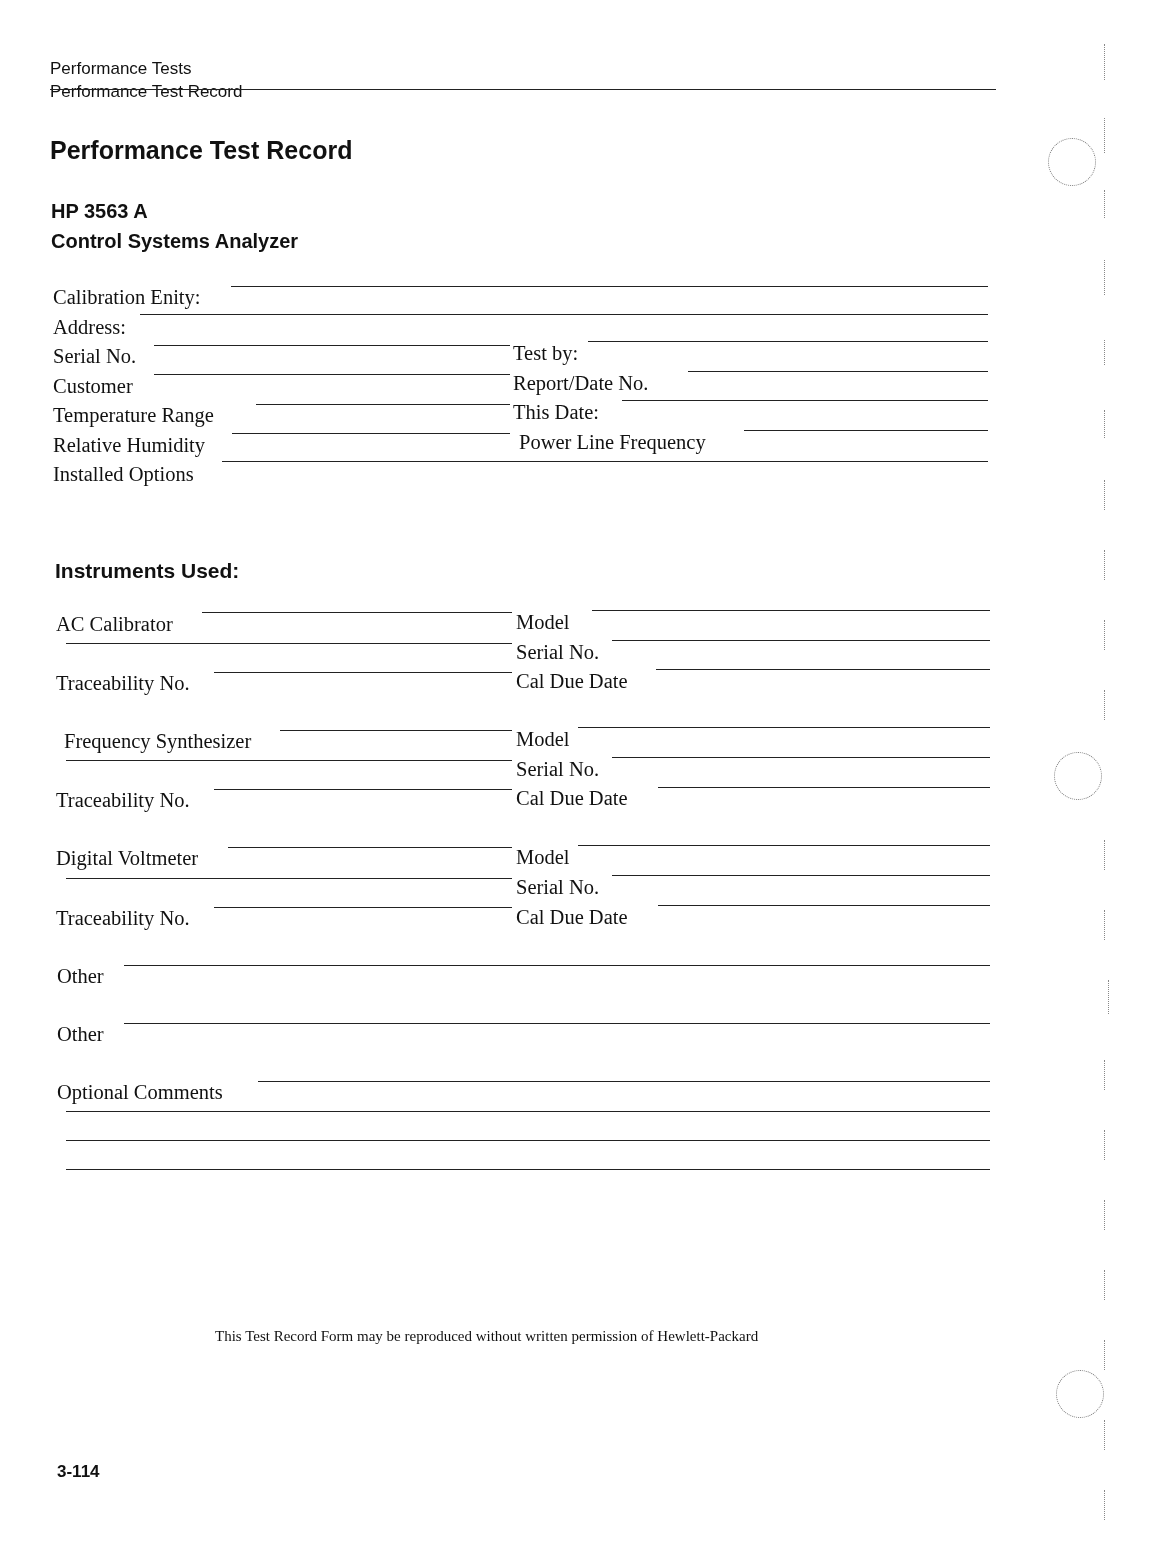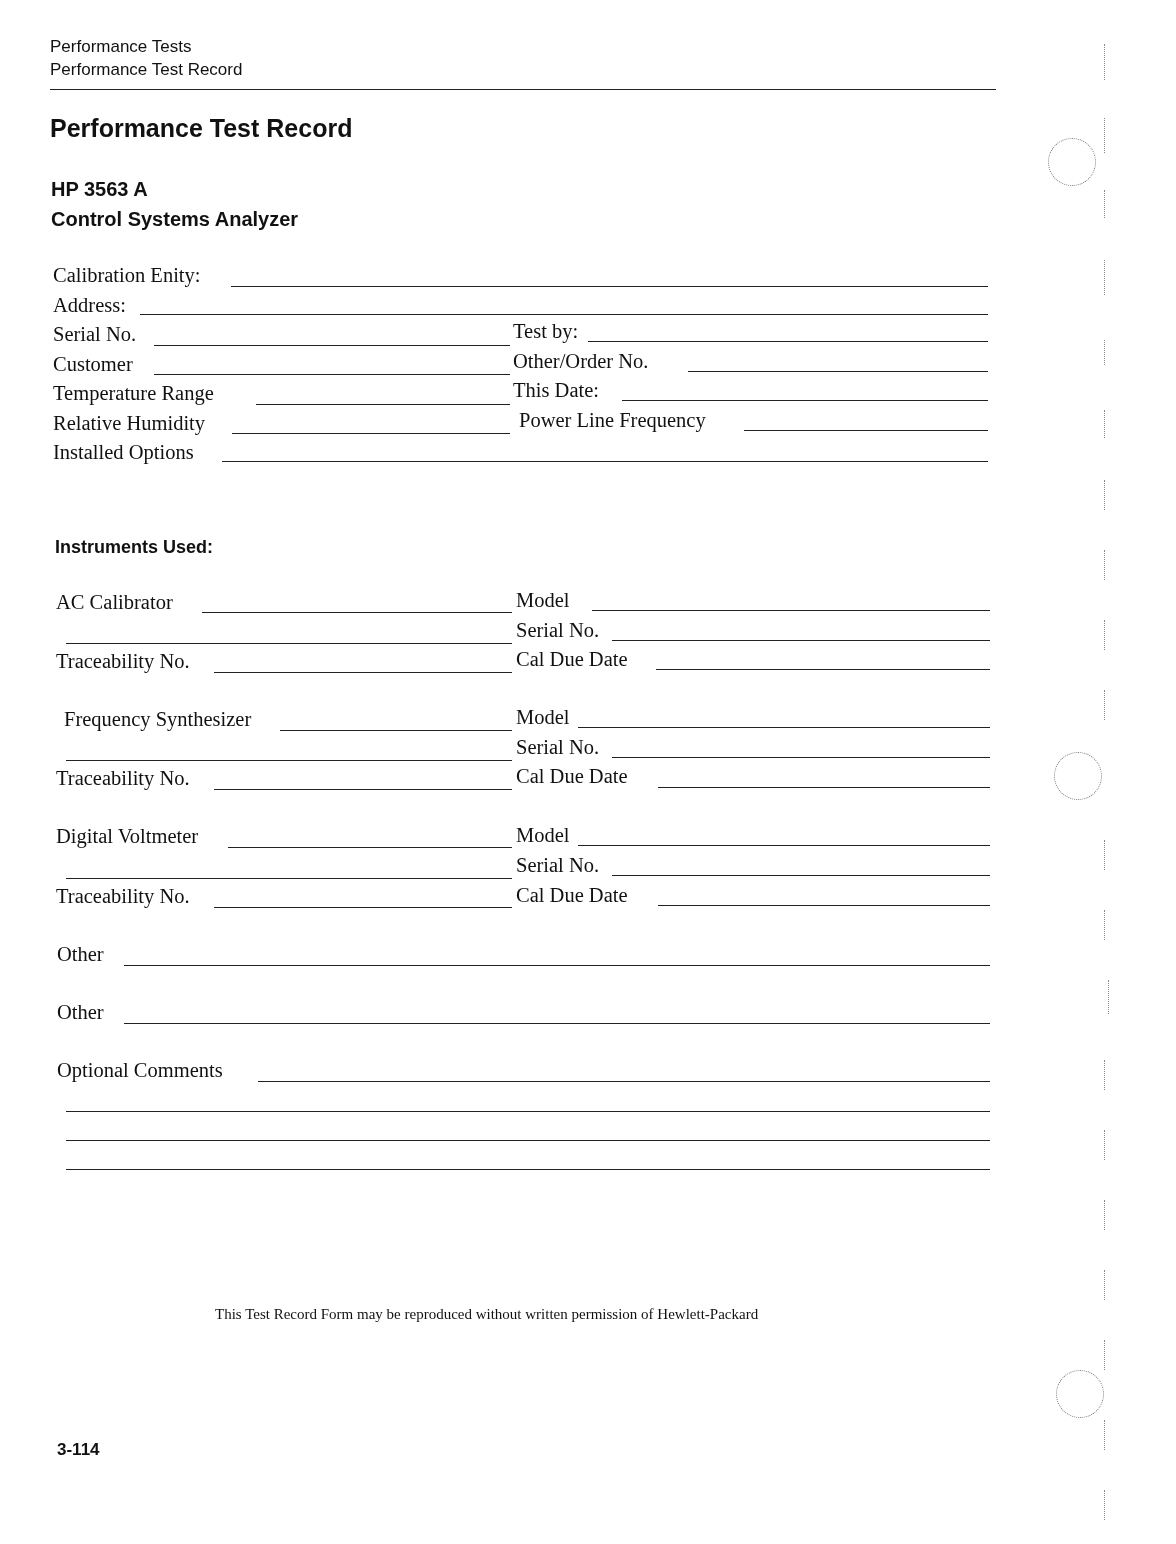--- a/index.html
+++ b/index.html
@@ -1,26 +1,26 @@
 <!DOCTYPE html>
 <html><head>
 <meta charset="utf-8">
 <style>
   html, body { margin:0; padding:0; background:#ffffff; }
   body { width:1176px; height:1544px; position:relative; overflow:hidden; color:#111; }
   .sans { font-family: "Liberation Sans", "DejaVu Sans", sans-serif; }
   .serif { font-family: "Liberation Serif", "DejaVu Serif", serif; }
-  .abs { position:absolute; }
+  .abs { position:absolute;margin-top:22px; }
   .hdr { font-size:17px; line-height:23px; left:50px; }
   .rule-top { position:absolute; left:50px; top:89px; width:946px; height:0; border-top:1.5px solid #222; }
   .title { left:50px; top:114px; font-size:25px; font-weight:bold; }
   .sub { left:51px; font-size:20px; font-weight:bold; }
   .lbl { font-size:20.5px; white-space:nowrap; }
   .line { position:absolute; height:0; border-top:1.6px solid #222; }
-  .sect { font-size:18px; font-weight:bold; }
+  .sect { font-size:21px; font-weight:bold; }
   .foot { font-size:15px; }
   .pg { font-size:17px; font-weight:bold; left:57px; top:1440px; }
   .hole { position:absolute; width:46px; height:46px; border:1.5px dotted #777; border-radius:50%; }
   .edge { position:absolute; width:0; border-left:1.3px dotted #888; }
 </style>
 </head>
 <body>
 
 <div class="abs sans hdr" style="top:35px;">Performance Tests</div>
 <div class="abs sans hdr" style="top:58px;">Performance Test Record</div>
@@ -37,21 +37,21 @@
   <div class="abs serif lbl" style="left:53px;top:294px;">Address:</div>
   <div class="line" style="left:140px;top:314px;width:848px;"></div>
 
   <div class="abs serif lbl" style="left:53px;top:323px;">Serial No.</div>
   <div class="line" style="left:154px;top:345px;width:356px;"></div>
   <div class="abs serif lbl" style="left:513px;top:320px;text-align:right;">Test by:</div>
   <div class="line" style="left:588px;top:341px;width:400px;"></div>
 
   <div class="abs serif lbl" style="left:53px;top:353px;">Customer</div>
   <div class="line" style="left:154px;top:374px;width:356px;"></div>
-  <div class="abs serif lbl" style="left:513px;top:350px;">Other/Order No.</div>
+  <div class="abs serif lbl" style="left:513px;top:350px;">Report/Date No.</div>
   <div class="line" style="left:688px;top:371px;width:300px;"></div>
 
   <div class="abs serif lbl" style="left:53px;top:382px;">Temperature Range</div>
   <div class="line" style="left:256px;top:404px;width:254px;"></div>
   <div class="abs serif lbl" style="left:513px;top:379px;">This Date:</div>
   <div class="line" style="left:622px;top:400px;width:366px;"></div>
 
   <div class="abs serif lbl" style="left:53px;top:412px;">Relative Humidity</div>
   <div class="line" style="left:232px;top:433px;width:278px;"></div>
   <div class="abs serif lbl" style="left:519px;top:409px;">Power Line Frequency</div>

